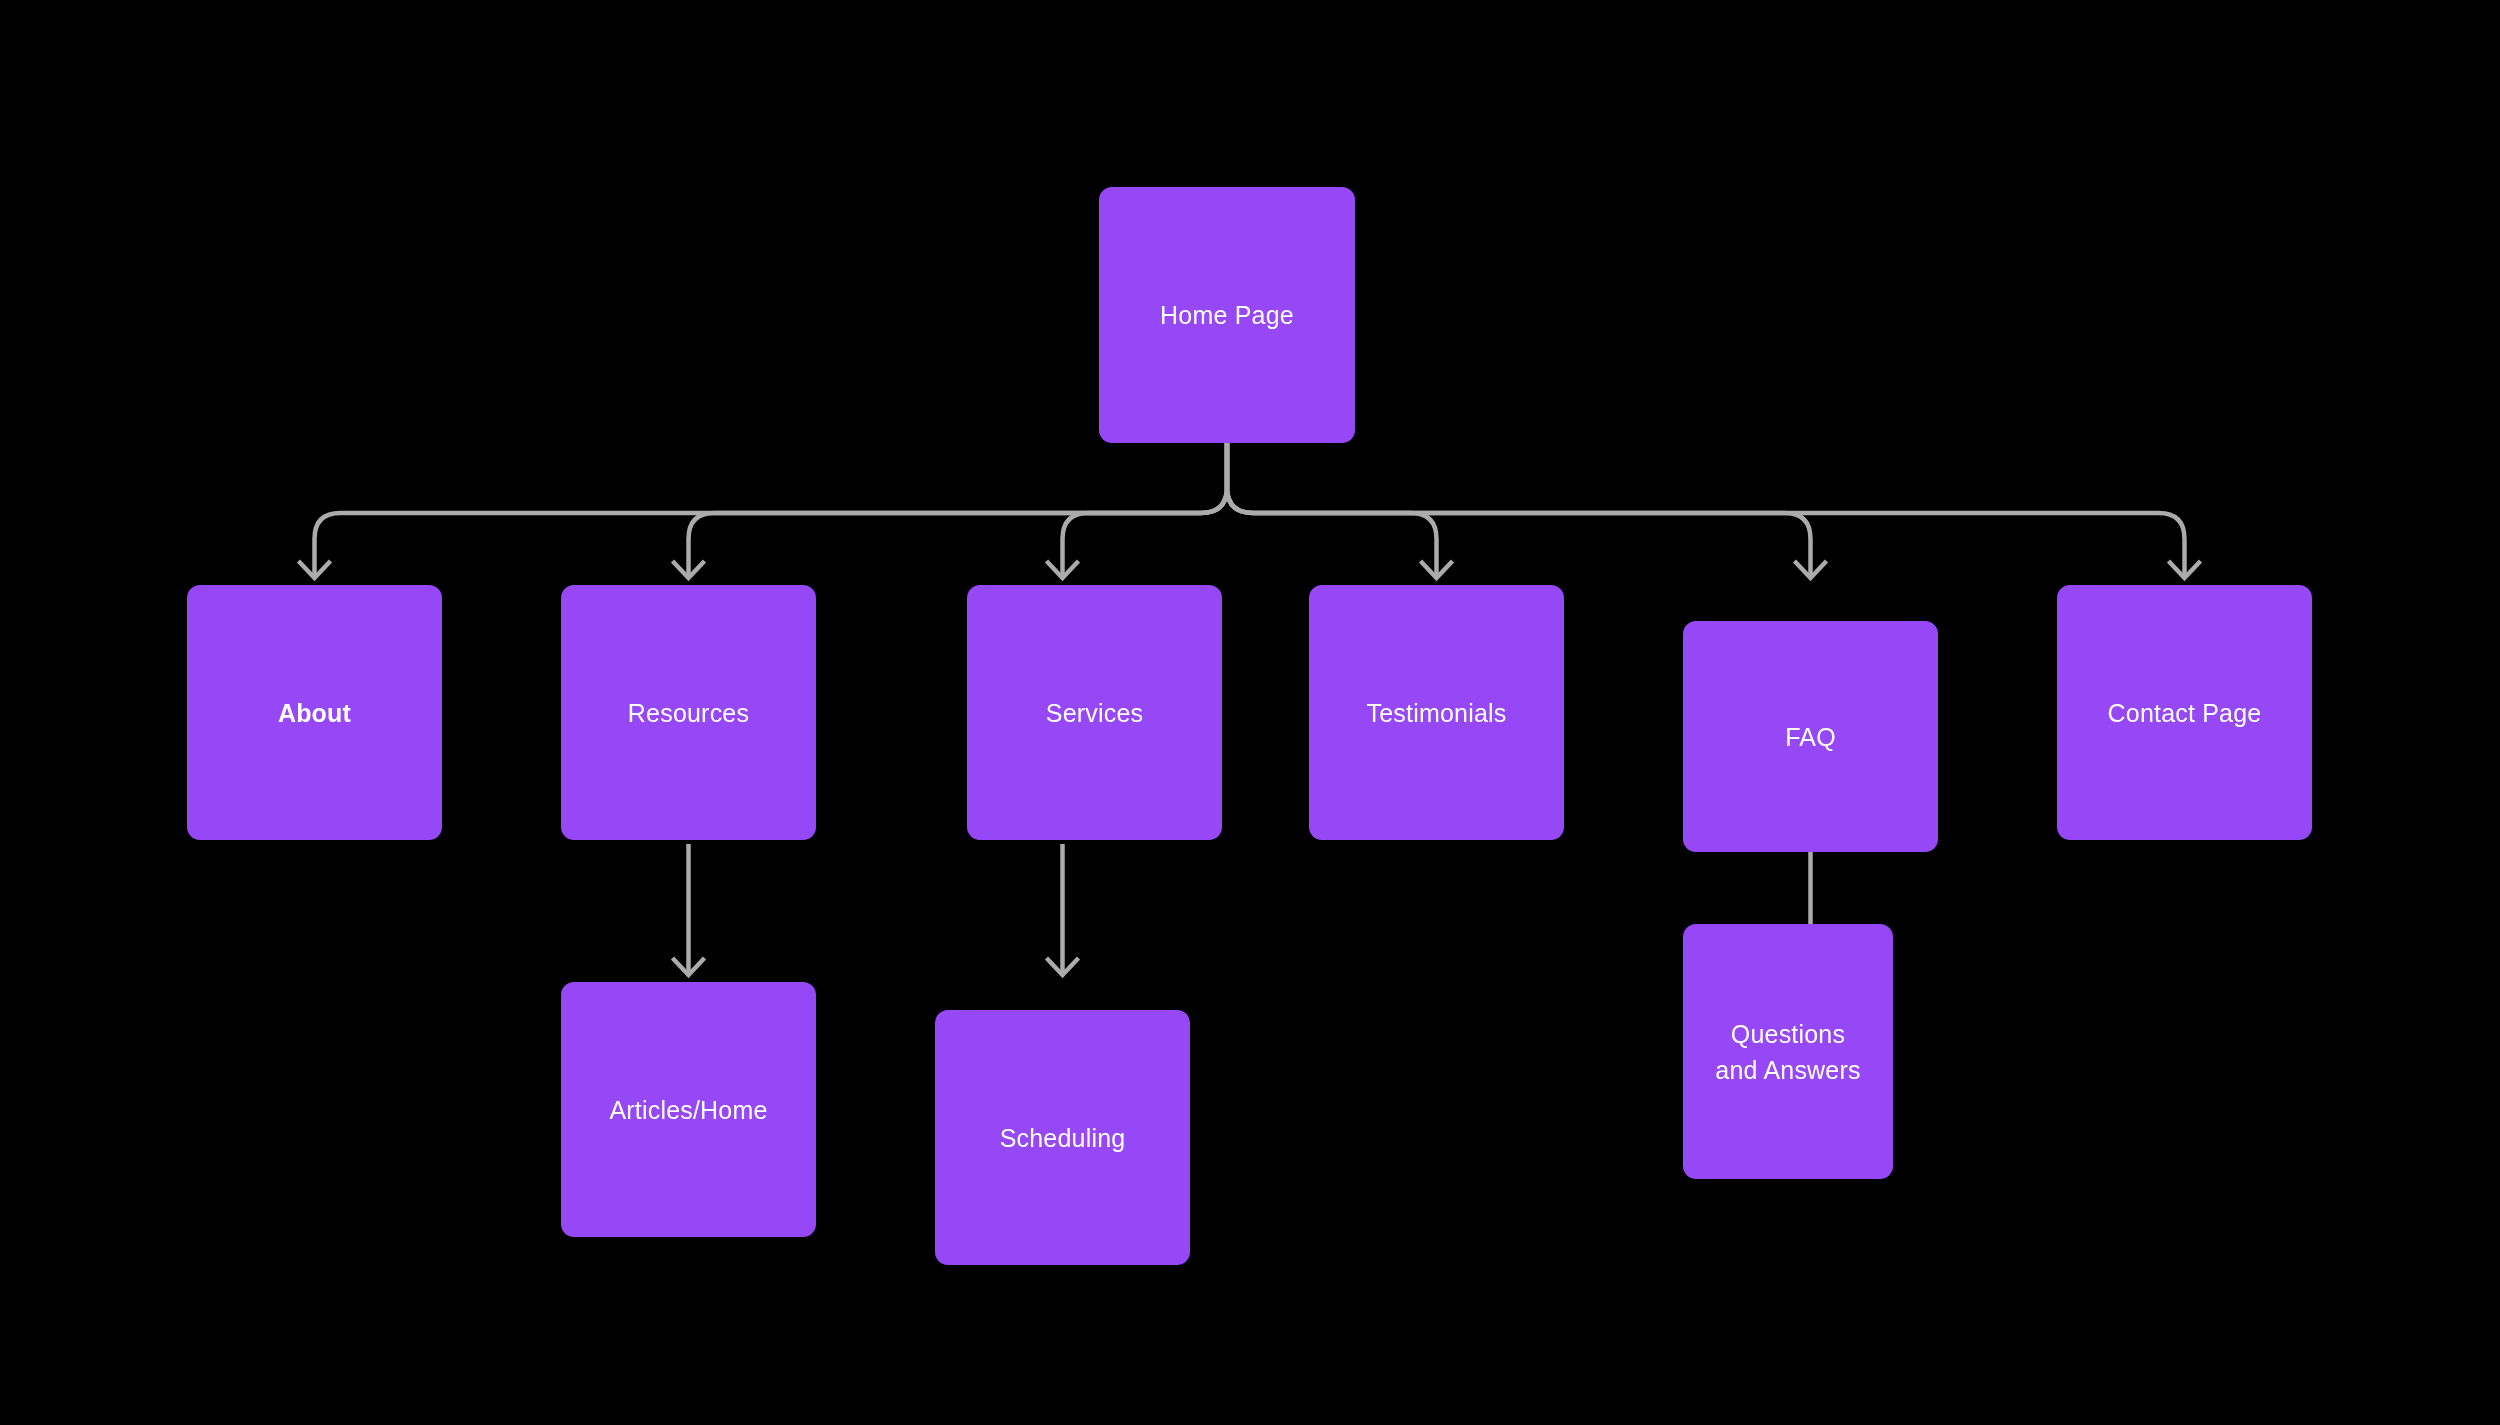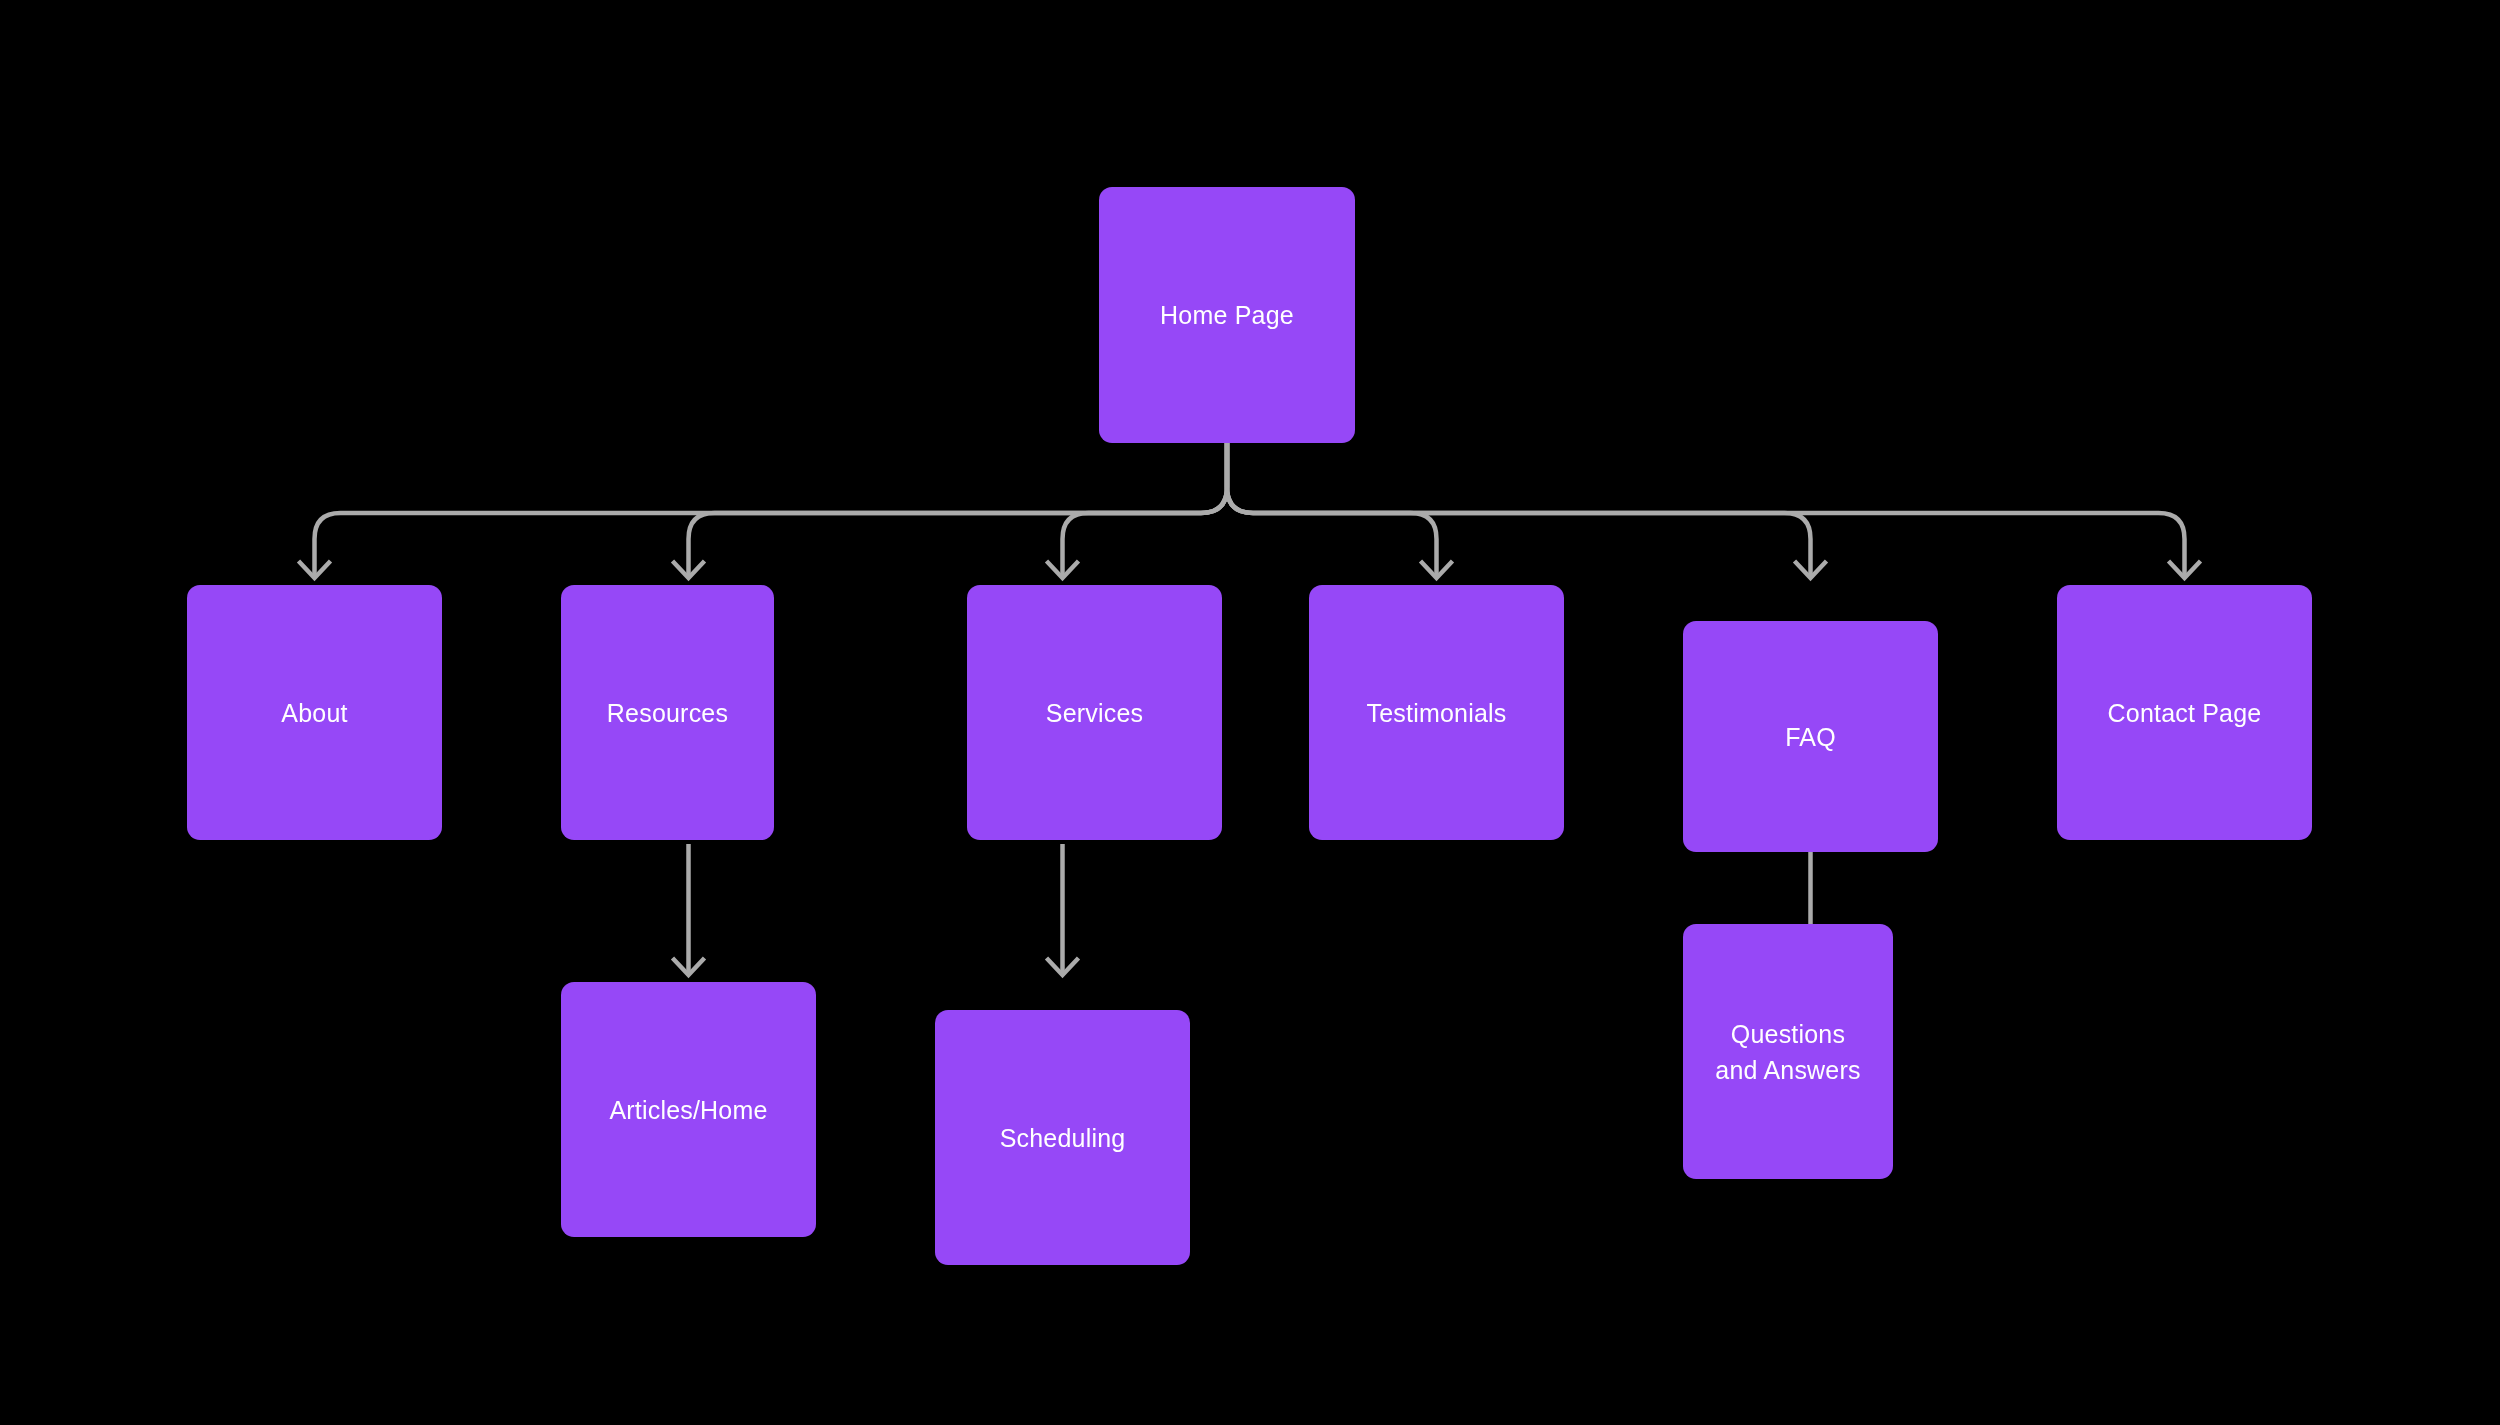--- a/index.html
+++ b/index.html
@@ -68,24 +68,24 @@
       <path class="edge" d="M 672.5 958 L 688.5 975 L 704.5 958"></path>
       <path class="edge" d="M 1062.5 844 L 1062.5 975"></path>
       <path class="edge" d="M 1046.5 958 L 1062.5 975 L 1078.5 958"></path>
       <path class="edge" d="M 1810.5 844 L 1810.5 975"></path>
       <path class="edge" d="M 1794.5 958 L 1810.5 975 L 1826.5 958"></path>
     </svg>
   <div id="nodes">
       <div class="node" style="left: 1099px; top: 187px; width: 256px; height: 256px;">
         <span class="node-label">Home Page</span>
       </div>
-      <div class="node" style="left: 187px; top: 585px; width: 255px; height: 255px;">
+      <div class="node" style="left: 187px; top: 585px; width: 255px; height: 255px; font-weight: bold;">
         <span class="node-label">About</span>
       </div>
-      <div class="node" style="left: 561px; top: 585px; width: 213px; height: 255px;">
+      <div class="node" style="left: 561px; top: 585px; width: 255px; height: 255px;">
         <span class="node-label">Resources</span>
       </div>
       <div class="node" style="left: 935px; top: 585px; width: 255px; height: 255px; margin-left: 32px;">
         <span class="node-label">Services</span>
       </div>
       <div class="node" style="left: 1309px; top: 585px; width: 255px; height: 255px;">
         <span class="node-label">Testimonials</span>
       </div>
       <div class="node" style="left: 1683px; top: 585px; width: 255px; height: 231px; margin-top: 36px;">
         <span class="node-label">FAQ</span>

